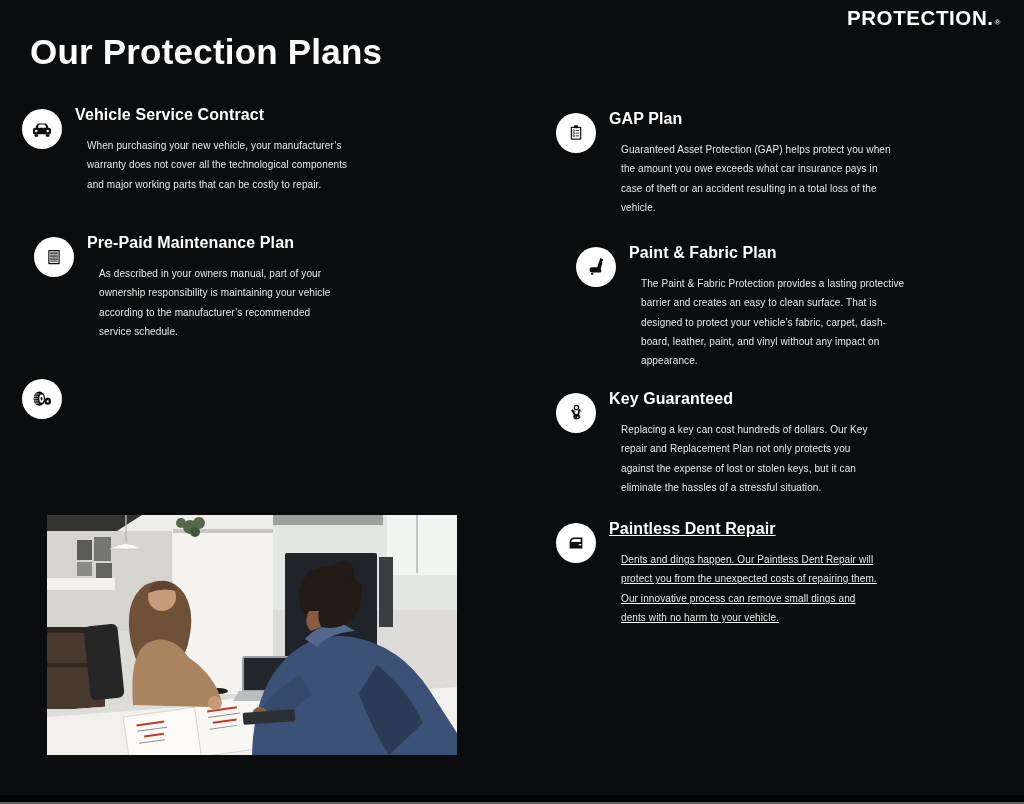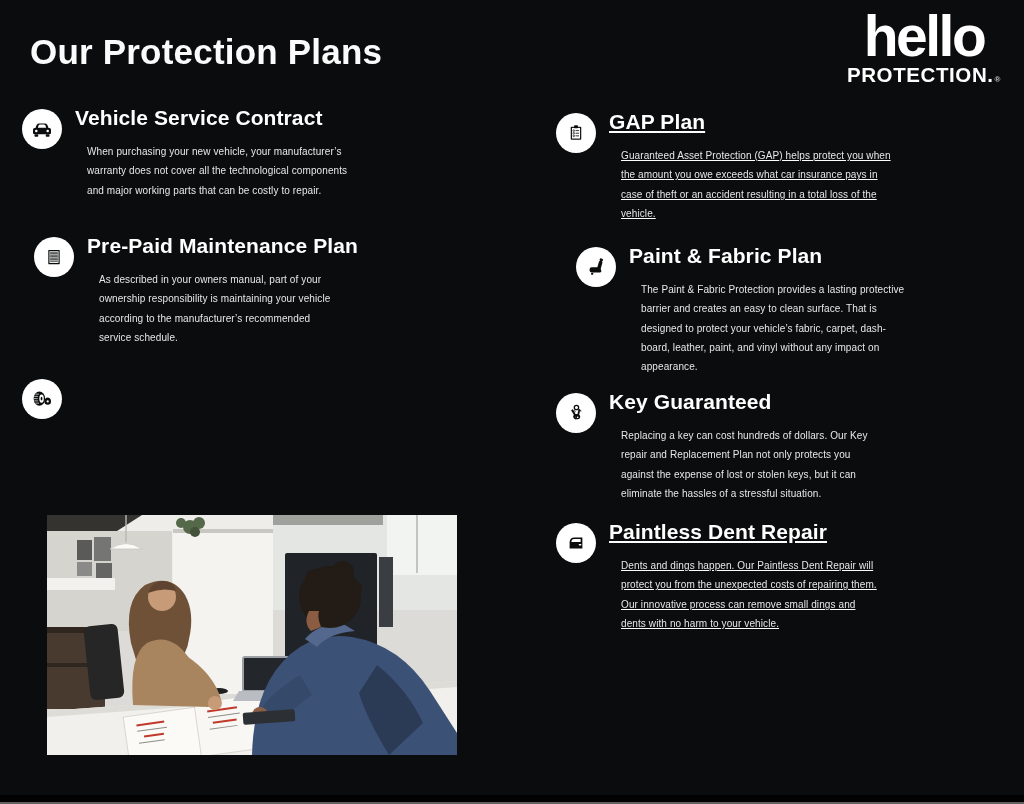--- a/index.html
+++ b/index.html
@@ -16,29 +16,29 @@
   .logo-hello{font-size:57px;font-weight:700;letter-spacing:-2.5px;color:#fff;}
   .logo-subrow{margin-top:0;font-size:20.5px;font-weight:700;letter-spacing:.6px;color:#fff;white-space:nowrap;}
   .logo-reg{font-size:8px;vertical-align:baseline;margin-left:1px;color:#cfcfcf;}
 
   .plan{position:absolute;display:flex;gap:13px;}
   .icon-circle{
     flex:none;width:40px;height:40px;margin-top:3px;border-radius:50%;
     background:#fff;display:flex;align-items:center;justify-content:center;
   }
   .icon-circle svg{display:block;}
-  .plan-title{margin:0 0 8px 0;font-size:21px;font-weight:700;color:#fff;letter-spacing:.1px;}
+  .plan-title{margin:0 0 8px 0;font-size:16px;font-weight:700;color:#fff;letter-spacing:.1px;}
   .plan-body{
     margin:12px;font-size:10px;line-height:19.3px;color:#e7e7e7;
     white-space:pre-line;letter-spacing:.1px;
   }
   #plan-vsc{left:22px;top:106px;width:460px;}
   #plan-ppm{left:34px;top:234px;width:460px;}
   #plan-tw {left:22px;top:376px;width:470px;}
-  #plan-gap{left:556px;top:110px;width:462px;text-decoration:underline;}
+  #plan-gap{left:556px;top:110px;width:462px;}
   #plan-pf {left:576px;top:244px;width:462px;}
   #plan-key{left:556px;top:390px;width:462px;}
   #plan-pdr{left:556px;top:520px;width:462px;text-decoration:underline;}
 
   .photo{
     position:absolute;left:47px;top:515px;width:410px;height:240px;overflow:hidden;
     background:#dcdbd7;
   }
   .photo svg{display:block;}
 
@@ -46,21 +46,20 @@
   .bottom-line{position:absolute;left:0;right:0;bottom:0;height:2px;background:#616161;}
 </style>
 </head>
 <body>
 
 <div class="page">
 
   <h1 class="page-title">Our Protection Plans</h1>
 
   <div class="logo">
-    <div class="logo-hello">hello</div>
     <div class="logo-subrow"><span>PROTECTION.</span><span class="logo-reg">®</span></div>
   </div>
 
   <section class="plan" id="plan-vsc">
     <span class="icon-circle">
       <svg width="30" height="30" viewBox="0 0 40 40" aria-hidden="true">
         <path d="M11 19.5 q1.6-7 5-7 h8 q3.4 0 5 7 z" fill="#0b0c0d"></path>
         <path d="M14.4 18.2 q1-4.2 2.6-4.2 h6 q1.6 0 2.6 4.2 z" fill="#fff"></path>
         <rect x="8" y="18.5" width="24" height="8.6" rx="2.2" fill="#0b0c0d"></rect>
         <circle cx="12.4" cy="22.6" r="1.7" fill="#fff"></circle>

